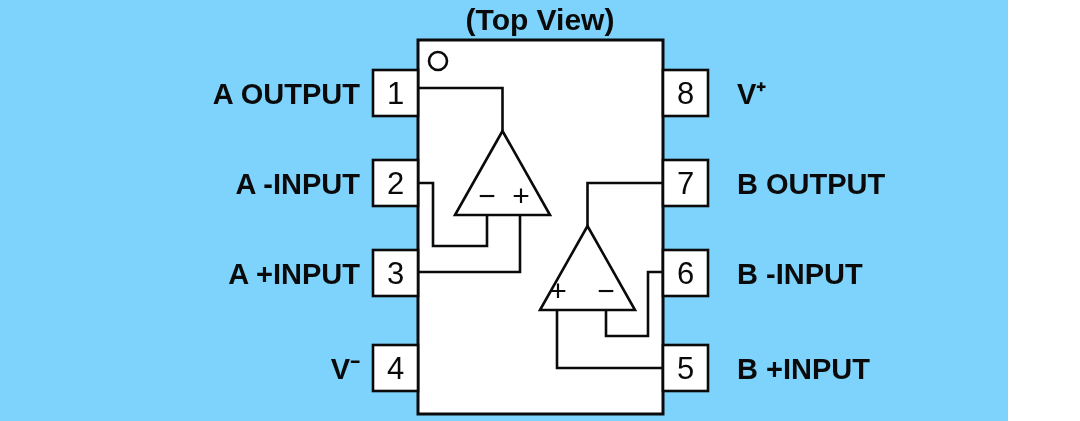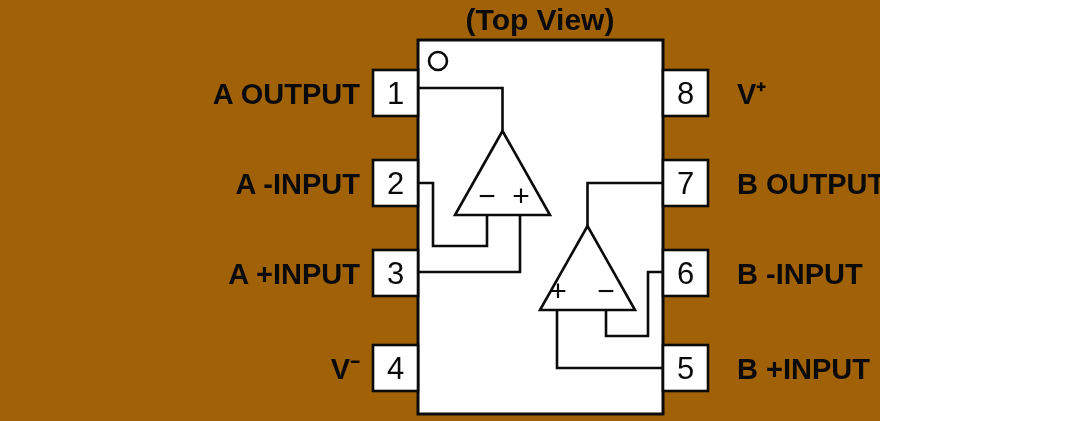--- a/index.html
+++ b/index.html
@@ -2,23 +2,23 @@
 <html><head>
 <meta charset="utf-8">
 <style>
   html, body {
     margin: 0;
     padding: 0;
     background: #ffffff;
   }
   .stage {
     position: relative;
-    width: 880px;
+    width: 1008px;
     height: 421px;
-    background: #a16207;
+    background: #7dd3fc;
     font-family: "Liberation Sans", sans-serif;
     overflow: hidden;
   }
   svg { display: block; }
   svg text { fill: #0a0a0a; }
   .title {
     font-family: "Liberation Sans", sans-serif;
     font-size: 30px;
     font-weight: bold;
     text-anchor: middle;

